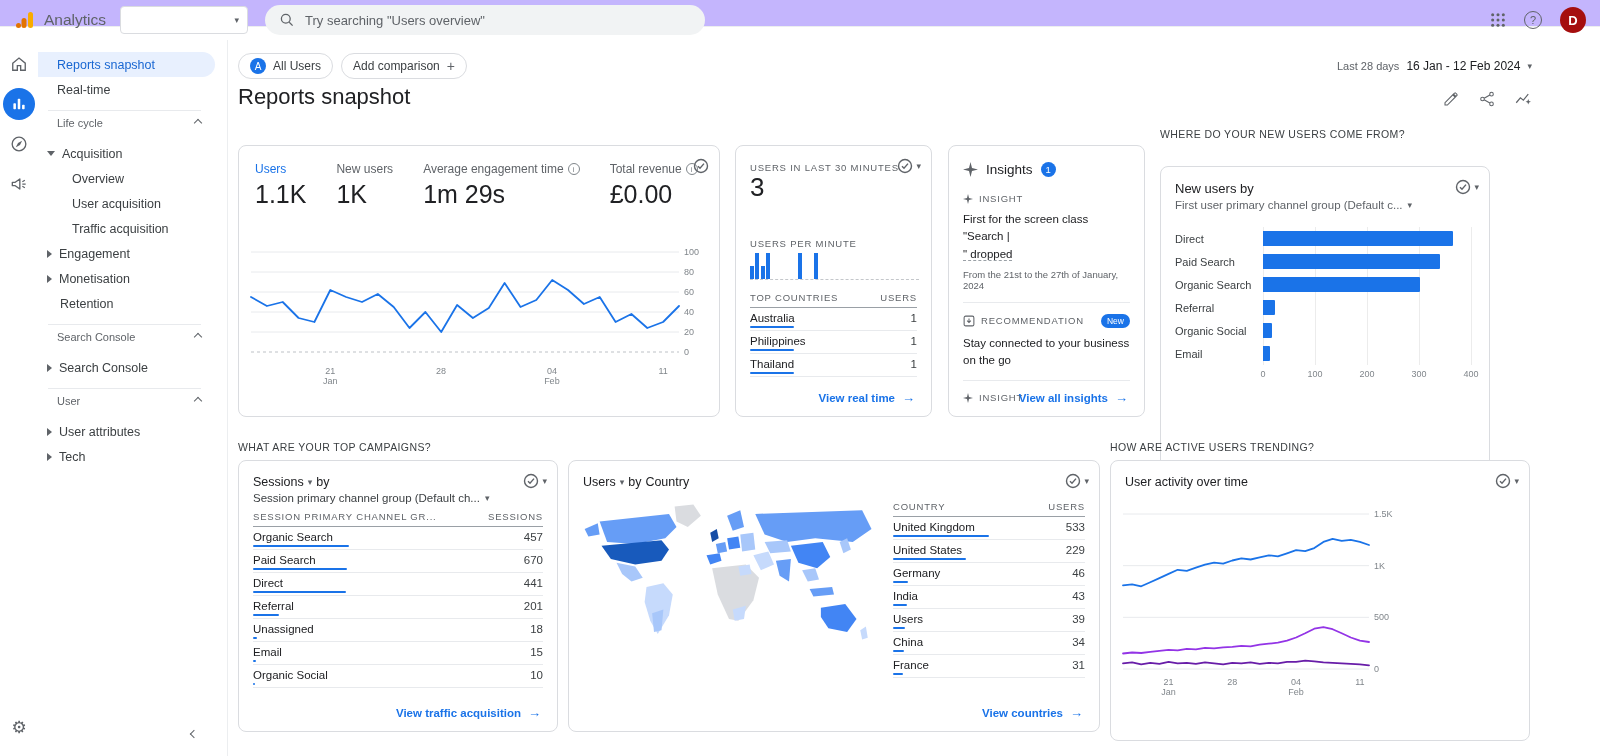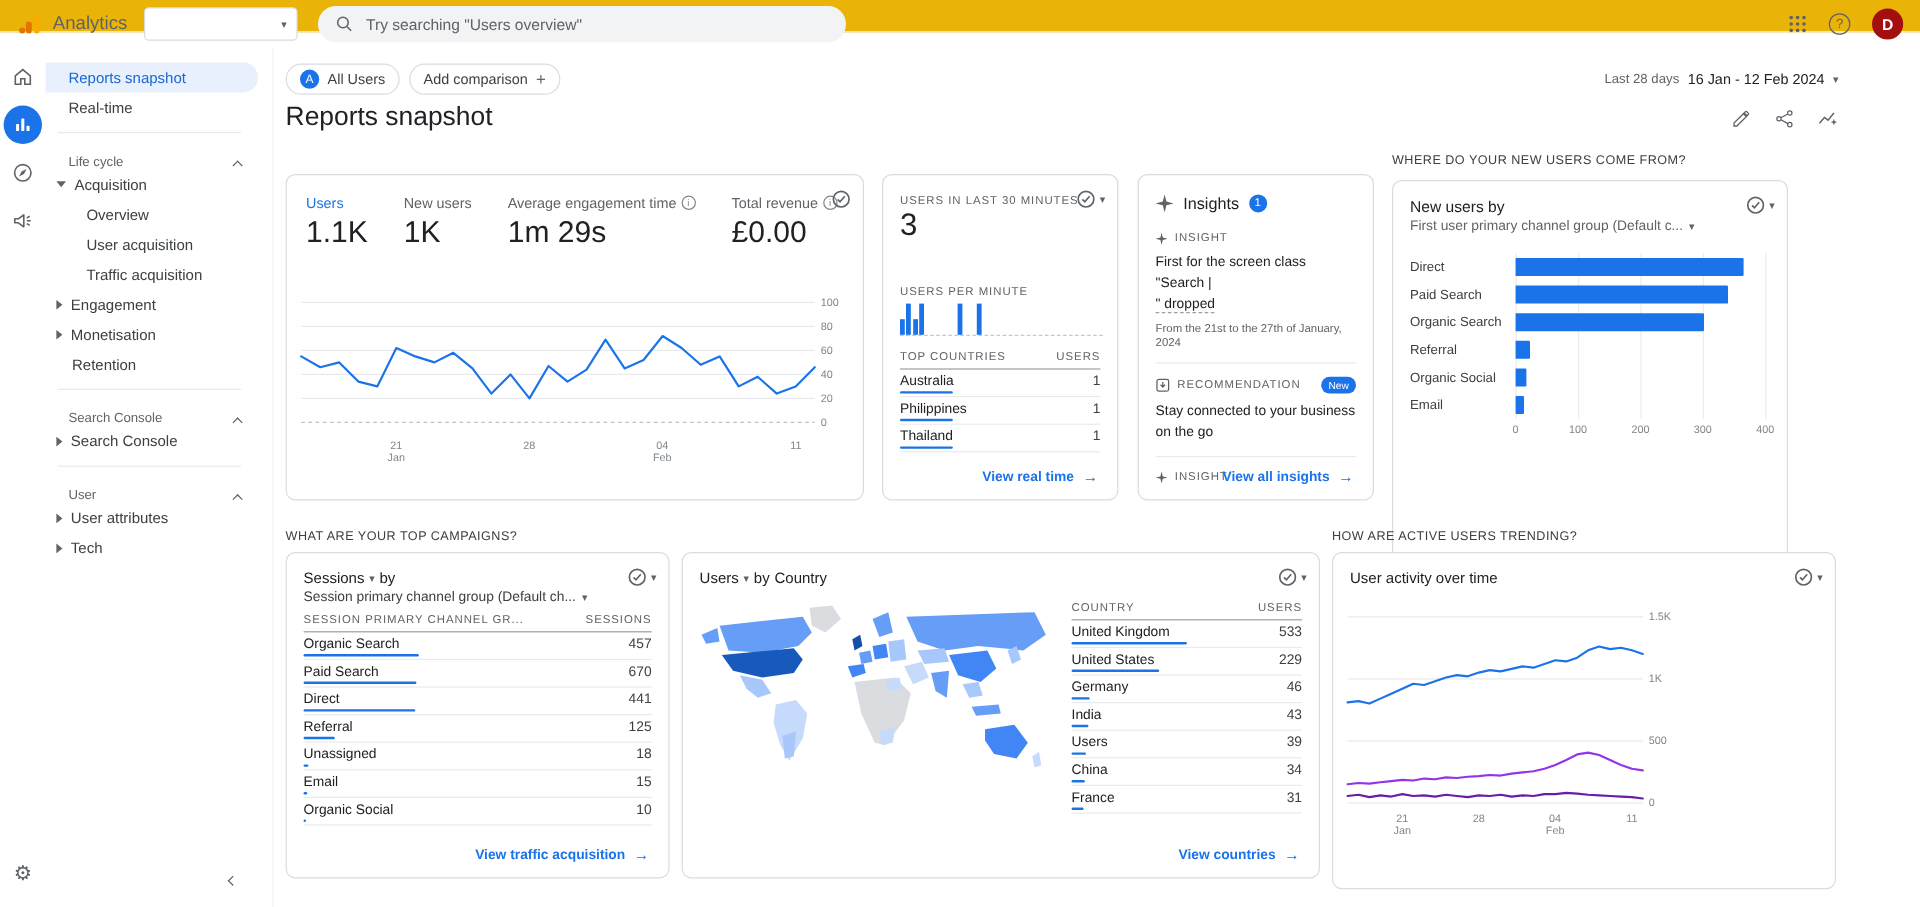--- a/index.html
+++ b/index.html
@@ -1,20 +1,20 @@
 <!DOCTYPE html>
 <html><head>
 <meta charset="utf-8">
 <style>
   *{box-sizing:border-box;margin:0;padding:0}
   body{font-family:"Liberation Sans",sans-serif;background:#fff;color:#202124}
   .app{position:relative;width:1600px;height:756px;overflow:hidden;background:#fff}
 
   
-  .topbar{position:absolute;left:0;top:0;width:1600px;height:27px;background:#eab308;border-bottom:1px solid #eceef0}
+  .topbar{position:absolute;left:0;top:0;width:1600px;height:27px;background:#c4b5fd;border-bottom:1px solid #eceef0}
   .brand{position:absolute;left:14px;top:9px;display:flex;align-items:center;gap:8px}
   .brand-name{font-size:15.5px;color:#5f6368}
   .prop-select{position:absolute;left:120px;top:6px;width:128px;height:28px;border:1px solid #dadce0;border-radius:4px;background:#fff;display:flex;align-items:center;justify-content:flex-end;padding:0 8px;color:#5f6368}
   .searchbar{position:absolute;left:265px;top:5px;width:440px;height:30px;background:#f1f3f4;border-radius:18px;display:flex;align-items:center;gap:10px;padding:0 14px;color:#5f6368;font-size:13px}
   .topbar-right{position:absolute;right:14px;top:0;height:40px;display:flex;align-items:center;gap:18px}
   .help-icon{width:18px;height:18px;border:1.5px solid #5f6368;border-radius:50%;color:#5f6368;font-size:11px;display:flex;align-items:center;justify-content:center}
   .avatar{width:26px;height:26px;border-radius:50%;background:#a50e0e;color:#fff;font-size:13px;font-weight:bold;display:flex;align-items:center;justify-content:center}
 
   
   .rail{position:absolute;left:0;top:40px;width:38px;bottom:0;background:#fff}
@@ -22,21 +22,21 @@
   .rail-btn.selected{background:#1a73e8}
   .rail-gear{position:absolute;bottom:18px;left:0;width:38px;text-align:center;color:#5f6368;font-size:17px}
 
   
   .sidebar{position:absolute;left:38px;top:40px;width:190px;bottom:0;background:#fff;border-right:1px solid #eceef0;padding-top:12px;font-size:12.5px;color:#3c4043}
   .side-item{height:25px;display:flex;align-items:center;padding-left:19px;gap:7px;cursor:default}
   .side-item.selected{background:#e8f0fe;color:#1967d2;border-radius:0 14px 14px 0;margin-right:12px}
   .side-item.parent{padding-left:9px}
   .side-item.noarrow{padding-left:22px}
   .side-item.child{padding-left:34px}
-  .side-section{height:24px;display:flex;align-items:flex-end;justify-content:space-between;padding:0 26px 0 19px;font-size:11px;color:#5f6368;margin-top:4px}
+  .side-section{height:24px;display:flex;align-items:flex-start;justify-content:space-between;padding:0 26px 0 19px;font-size:11px;color:#5f6368;margin-top:4px}
   .side-divider{border-top:1px solid #e8eaed;margin:8px 26px 6px 10px}
   .tri-r{width:0;height:0;border-left:5px solid #5f6368;border-top:4px solid transparent;border-bottom:4px solid transparent}
   .tri-d{width:0;height:0;border-top:5px solid #5f6368;border-left:4px solid transparent;border-right:4px solid transparent}
   .chev{width:6px;height:6px;border-right:1.5px solid #5f6368;border-bottom:1.5px solid #5f6368;display:inline-block}
   .chev-up{transform:rotate(-135deg);margin-top:3px}
   .chev-left{transform:rotate(135deg)}
   .side-collapse{position:absolute;bottom:16px;right:30px}
 
   
   .main{position:absolute;left:228px;top:40px;right:0;bottom:0;background:#fff}
@@ -473,21 +473,21 @@
           <span class="caps">INSIGHT</span>
         </div>
       </div>
       <div class="footer-link">
         <span>View all insights</span>
           <span class="arrow">→</span>
       </div>
     </section>
 
     <div class="qlabel" style="left:932px;top:88px">WHERE DO YOUR NEW USERS COME FROM?</div>
-    <section class="card" style="left:932px;top:110px;width:330px;height:345px">
+    <section class="card" style="left:932px;top:126px;width:330px;height:345px">
       <div class="nu-title">
         <div class="nu-l1">New users by</div>
         <div class="nu-l2">
           <span>First user primary channel group (Default c...</span>
           <span class="caret">▾</span>
         </div>
       </div>
       <div class="ctl">
         <svg width="16" height="16" viewBox="0 0 16 16">
           <circle cx="8" cy="8" r="6.5" fill="none" stroke="#5f6368" stroke-width="1.4"></circle>
@@ -605,21 +605,21 @@
             </span>
           <span class="tval">441</span>
         </div>
         <div class="trow">
           <span>
               <span class="tname">Referral</span>
               <span class="ubar-track" style="width:96px">
                 <i class="ubar" style="width: 27.3523%;"></i>
               </span>
             </span>
-          <span class="tval">125</span>
+          <span class="tval">201</span>
         </div>
         <div class="trow">
           <span>
               <span class="tname">Unassigned</span>
               <span class="ubar-track" style="width:96px">
                 <i class="ubar" style="width: 3.93873%;"></i>
               </span>
             </span>
           <span class="tval">18</span>
         </div>

